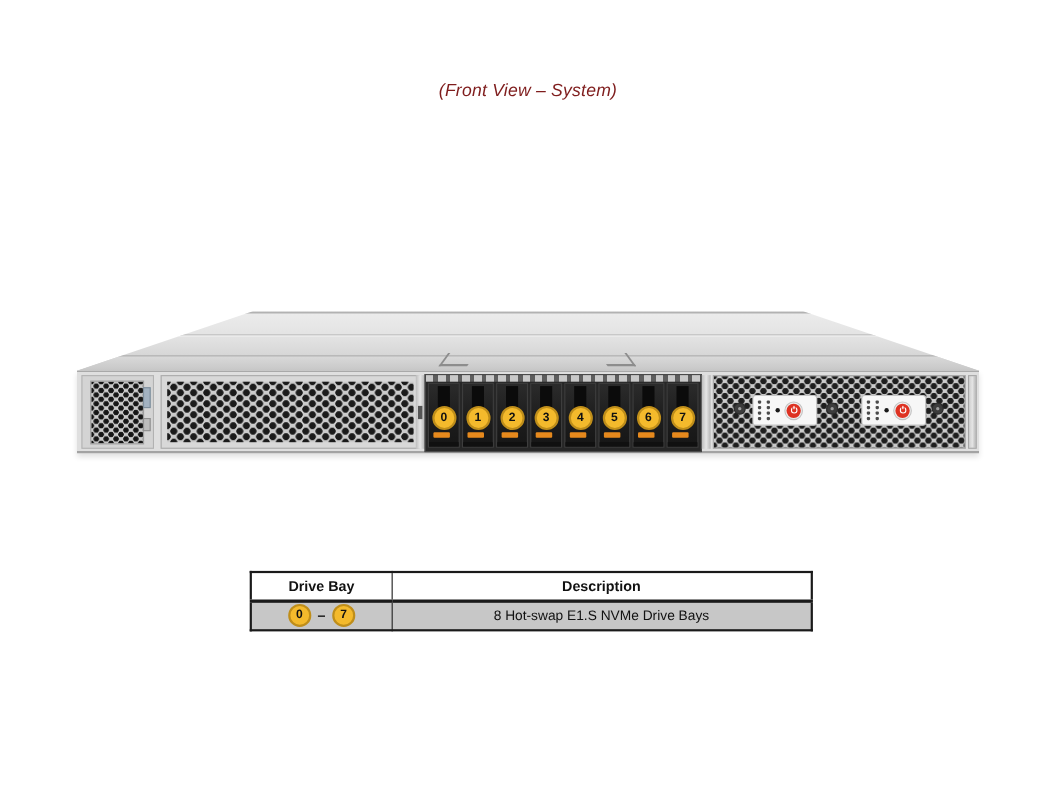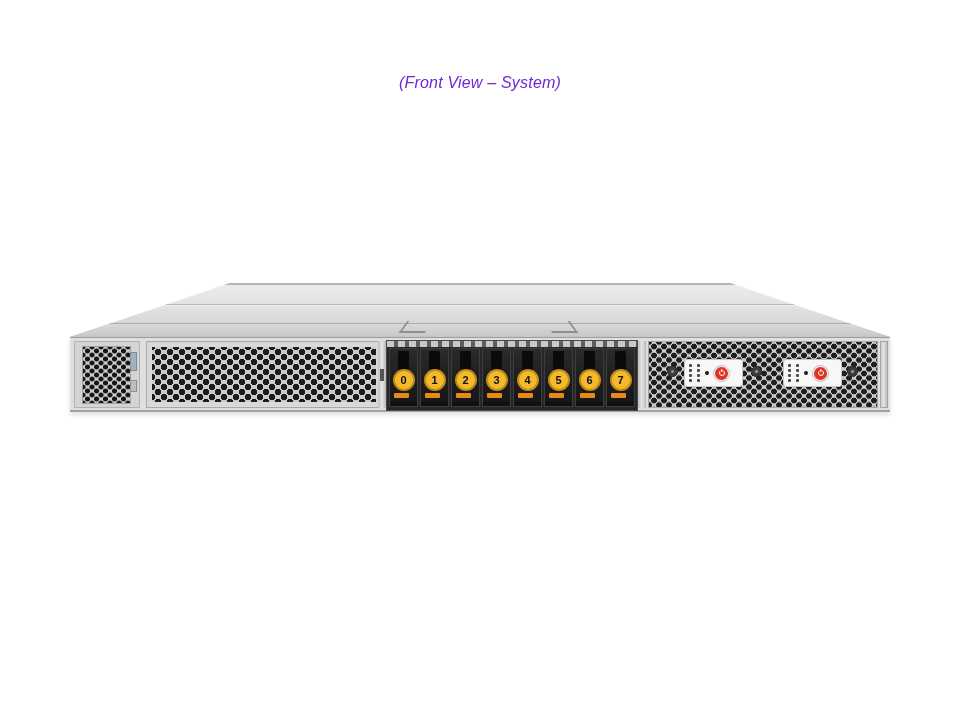--- a/index.html
+++ b/index.html
@@ -3,21 +3,21 @@
 <meta charset="utf-8">
 <style>
   html,body{margin:0;padding:0;background:#fff;}
   .canvas{
     position:relative;width:960px;height:720px;background:#ffffff;
     font-family:"Liberation Sans",sans-serif;overflow:hidden;
   }
   
   .fig-title{
     position:absolute;top:74px;left:0;width:960px;text-align:center;
-    font-size:16px;font-style:italic;color:#6d28d9;letter-spacing:.2px;
+    font-size:16px;font-style:italic;color:#7f1d1d;letter-spacing:.2px;
   }
   
   .server{position:absolute;left:70px;top:283px;width:820px;height:132px;}
   .lid{
     position:absolute;left:0;top:0;width:820px;height:54px;
     clip-path:polygon(19.5% 0,80.5% 0,100% 100%,0 100%);
     background:linear-gradient(180deg,#ececec 0%,#e2e2e2 45%,#d6d6d6 75%,#c9c9c9 100%);
   }
   .lid-back-edge{position:absolute;top:0;left:0;right:0;height:2px;background:#b2b2b2;}
   .lid-seam{position:absolute;top:21px;left:0;right:0;height:1px;background:#b6b6b6;}
@@ -294,14 +294,34 @@
             </span>
           </span>
         </div>
         <div class="recess r3"></div>
       </div>
 
       <div class="edge-right"></div>
     </div>
   </div>
 
+  <table class="spec-table">
+    <thead>
+      <tr>
+        <th class="col-bay">Drive Bay</th>
+        <th class="col-desc">Description</th>
+      </tr>
+    </thead>
+    <tbody>
+      <tr>
+        <td>
+          <span class="range-cell">
+            <span class="tbl-badge">0</span>
+            <span class="range-dash">–</span>
+            <span class="tbl-badge">7</span>
+          </span>
+        </td>
+        <td>8 Hot-swap E1.S NVMe Drive Bays</td>
+      </tr>
+    </tbody>
+  </table>
 
 </div>
 
 </body></html>

